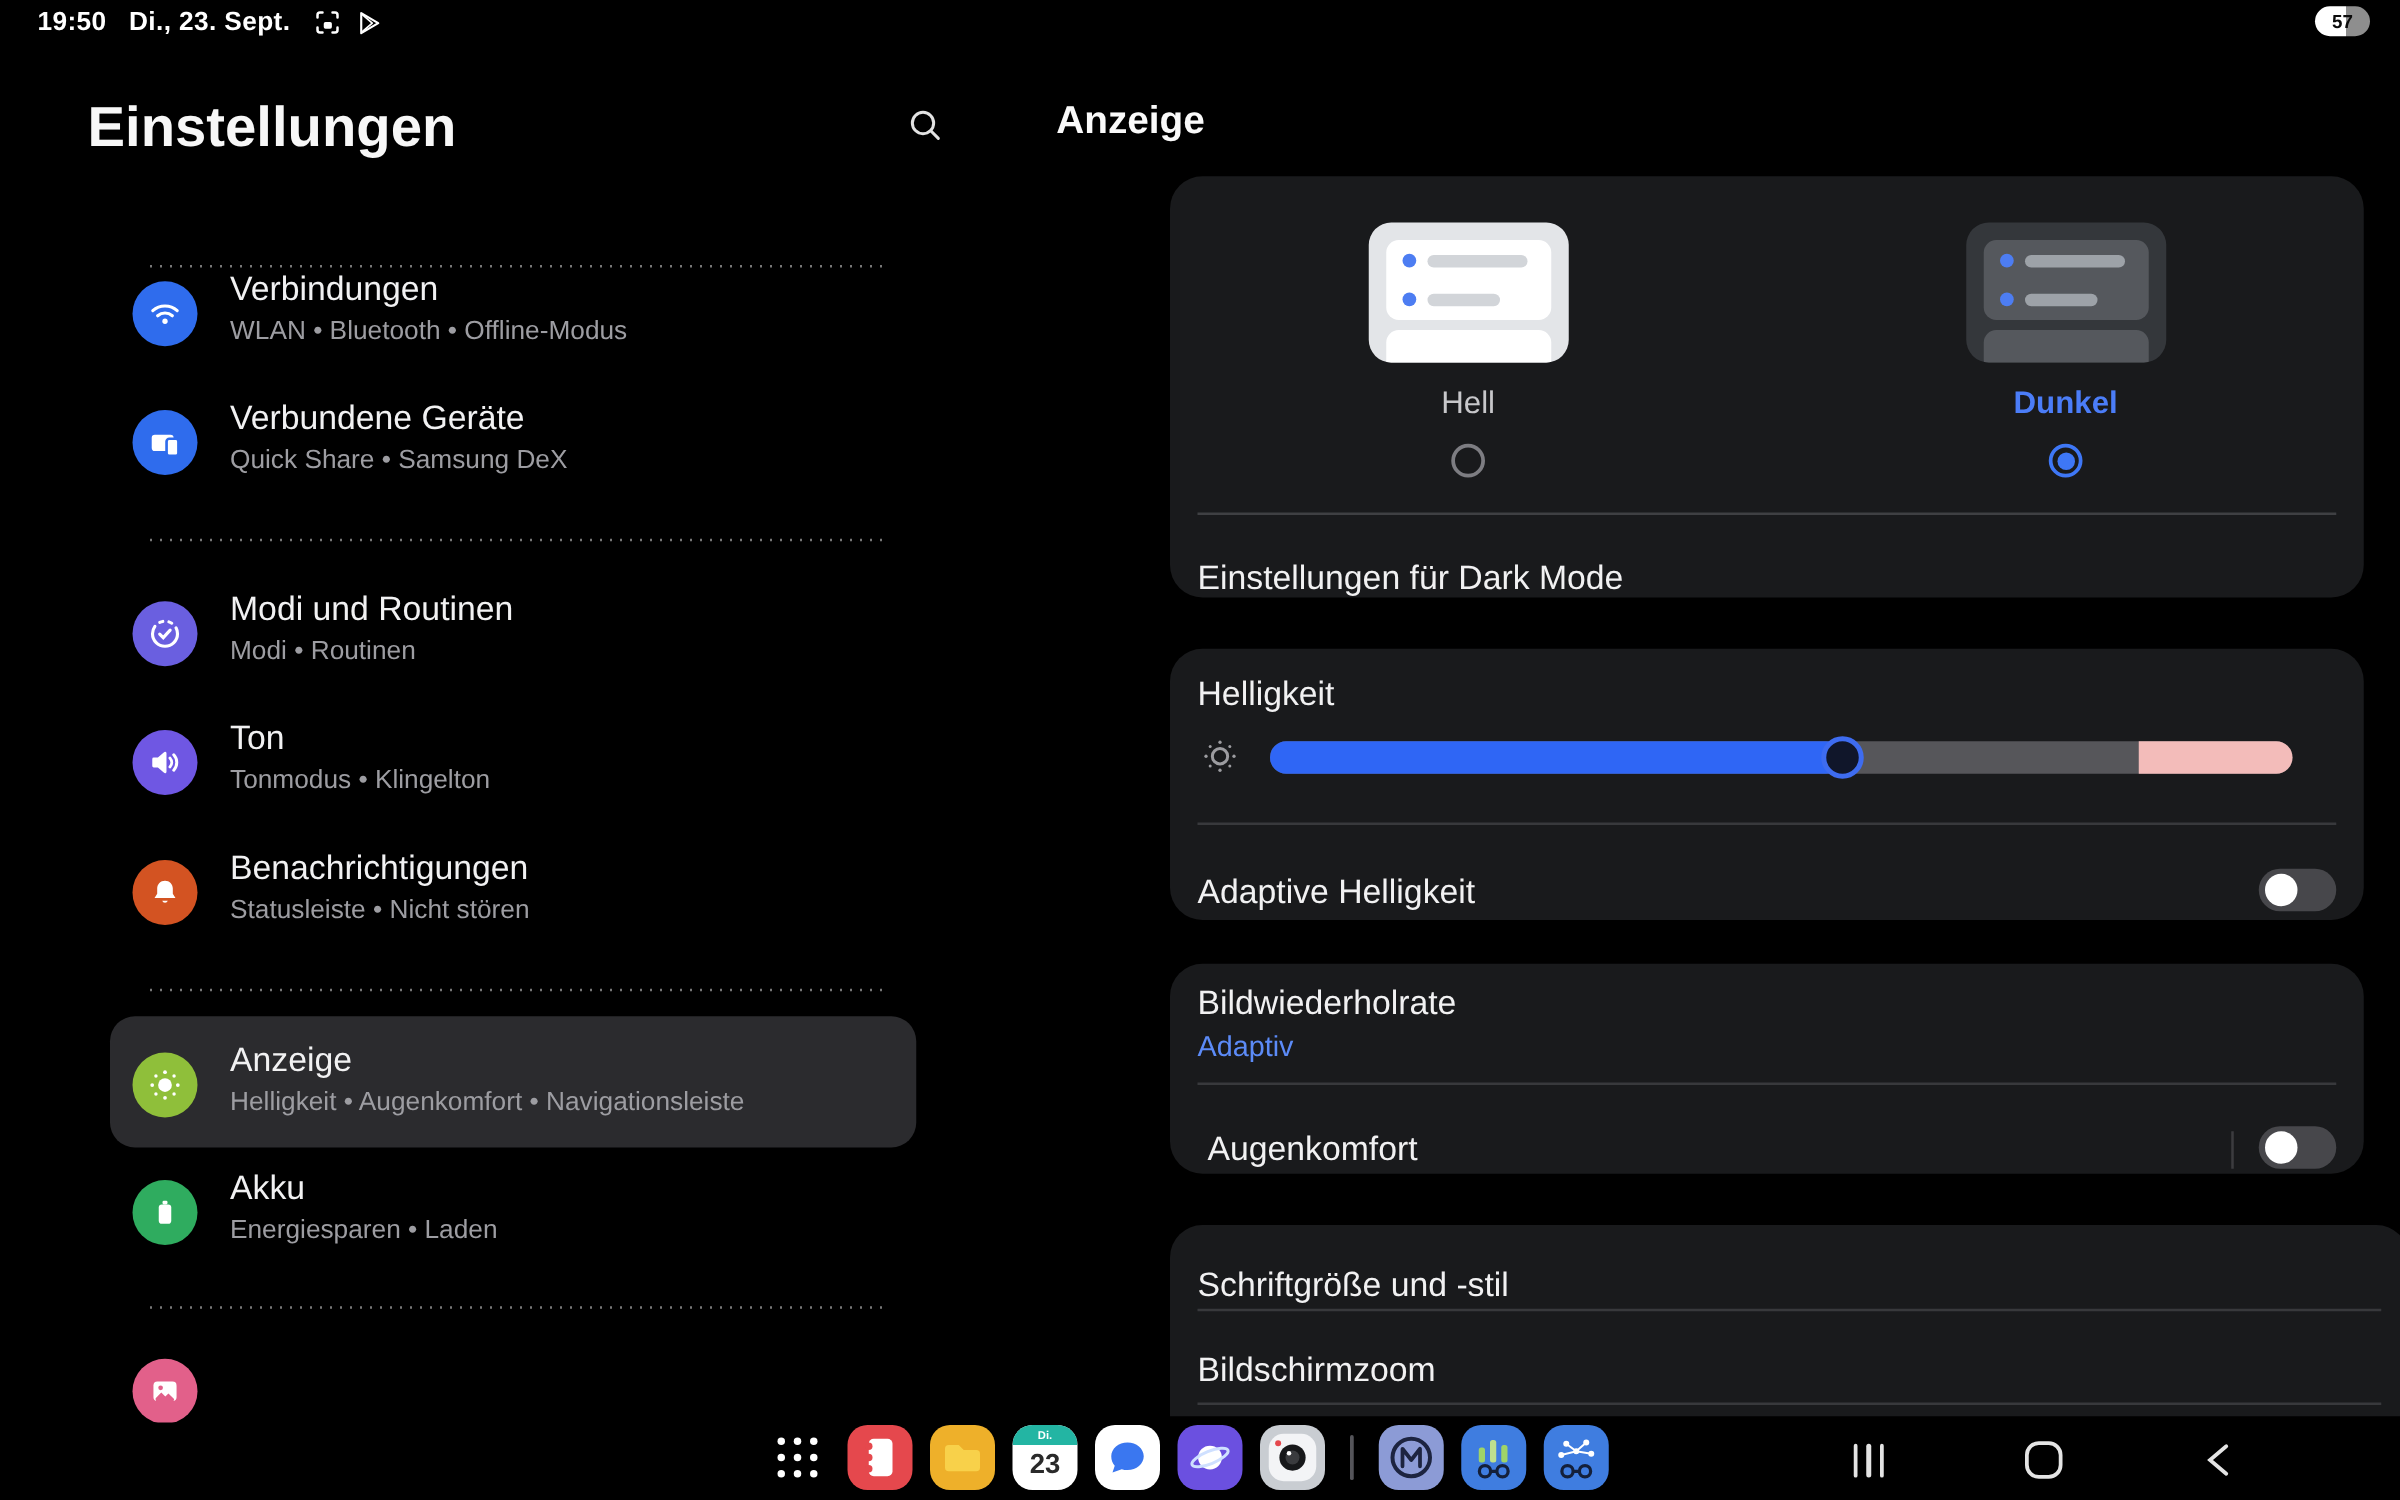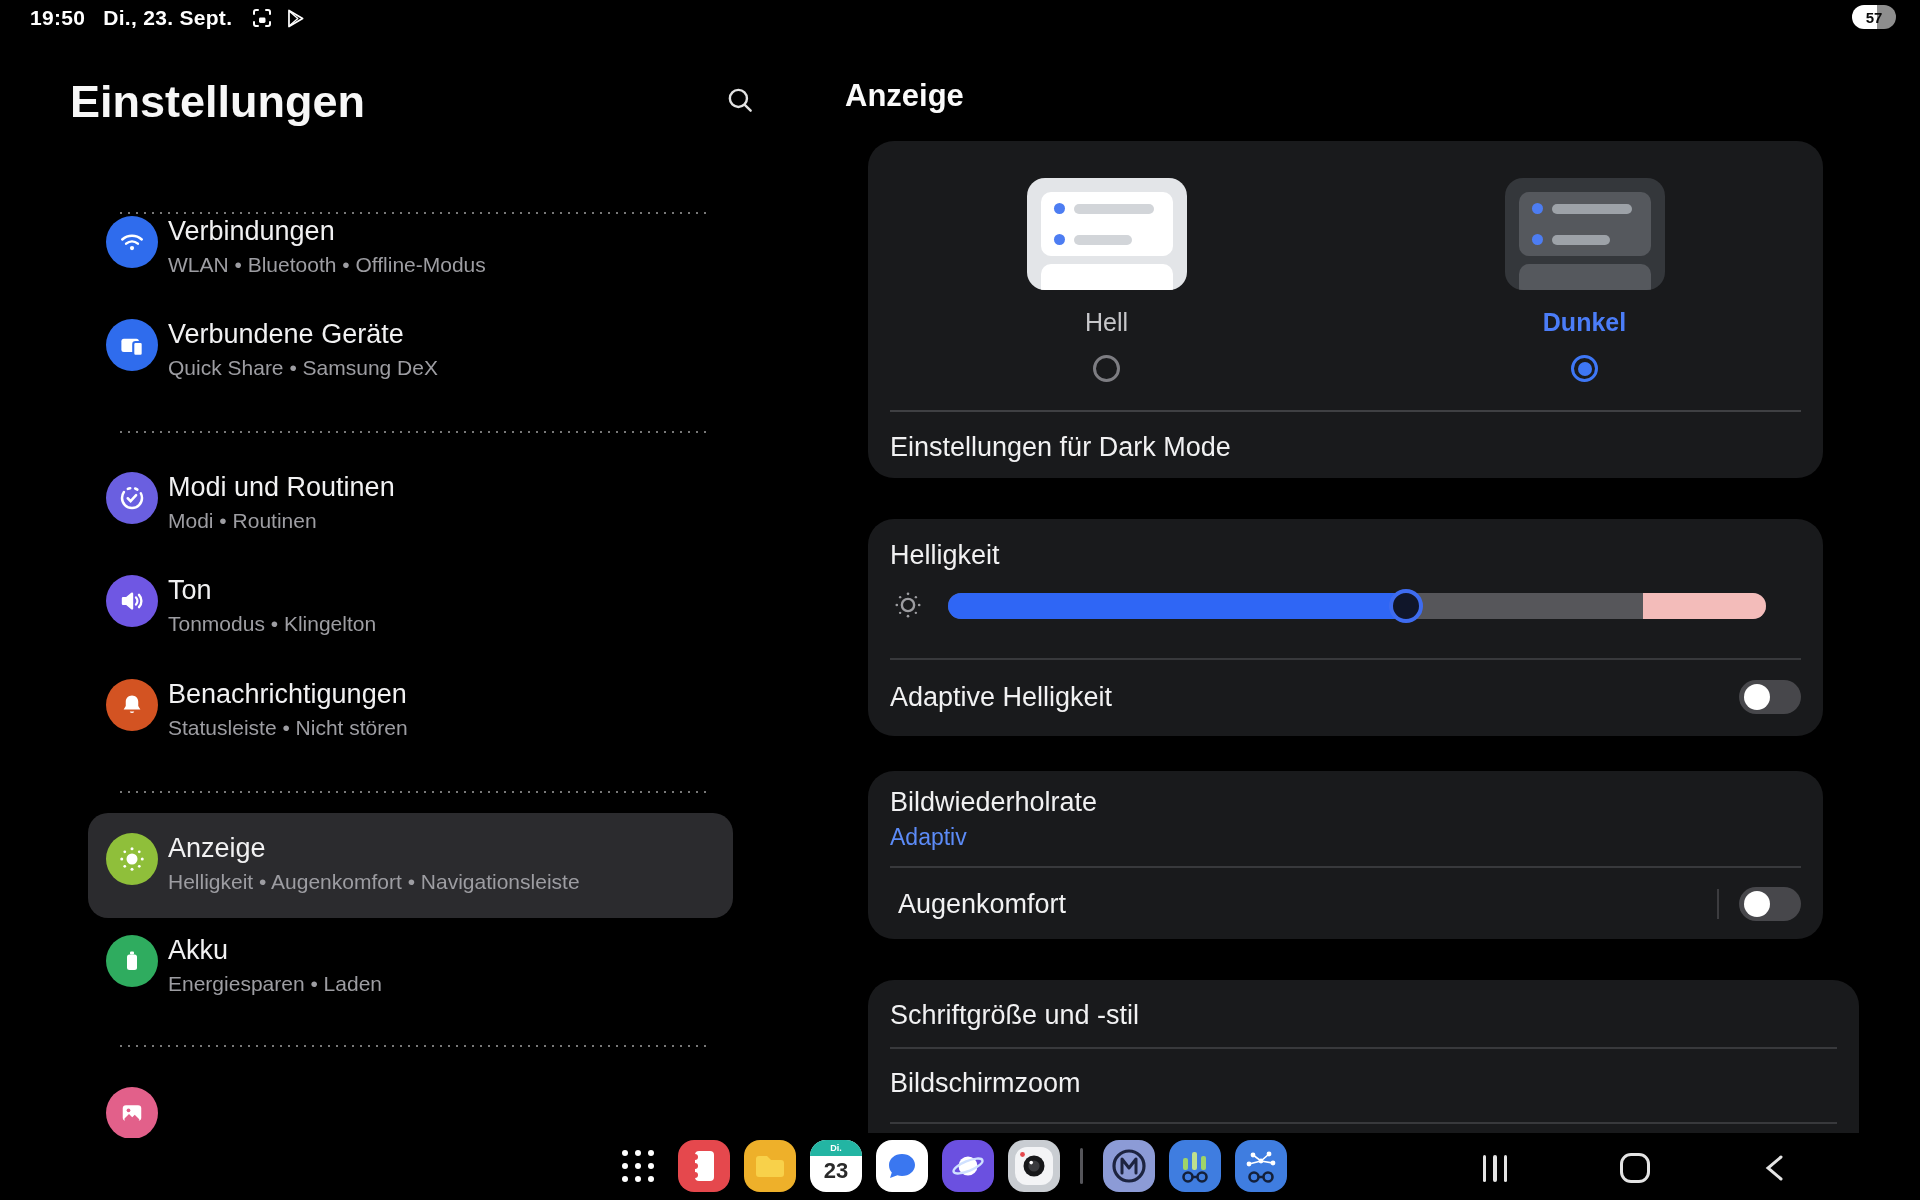--- a/index.html
+++ b/index.html
@@ -17,30 +17,30 @@
            display:flex;align-items:center;justify-content:center;margin-left:35px;}
   .battery span{font-size:15px;font-weight:bold;color:#0a0a0a;}
 
   
   #sidebar{position:absolute;left:0;top:0;width:845px;height:1138px;overflow:hidden;}
   .sb-title{position:absolute;left:70px;top:76px;font-size:45px;font-weight:bold;color:#f7f7f7;}
   .search-btn{position:absolute;left:722px;top:82px;width:36px;height:36px;display:flex;align-items:center;justify-content:center;cursor:pointer;}
   .dotline{position:absolute;left:118px;width:588px;height:3px;
            background-image:repeating-linear-gradient(to right,#787878 0 2px,transparent 2px 8px);
            background-position:center;background-repeat:repeat-x;background-size:8px 2px;}
-  .srow{position:absolute;left:106px;display:flex;align-items:flex-start;gap:10px;cursor:pointer;}
+  .srow{position:absolute;left:106px;display:flex;align-items:flex-end;gap:26px;cursor:pointer;}
   .sicon{width:52px;height:52px;border-radius:50%;flex:0 0 auto;display:flex;align-items:center;justify-content:center;}
   .sicon svg{display:block;}
   .stxt .t{font-size:27px;color:#f1f1f2;line-height:30px;}
   .stxt .s{font-size:21px;color:#9d9da2;line-height:24px;margin-top:7px;}
   .sel-row-bg{position:absolute;left:88px;top:813px;width:645px;height:105px;background:#2b2b2e;border-radius:20px;}
 
   
   .main-title{position:absolute;left:845px;top:78px;font-size:31px;font-weight:bold;color:#fafafa;}
-  .card{position:absolute;left:868px;width:955px;background:#191a1c;border-radius:26px;}
+  .card{position:absolute;left:936px;width:955px;background:#191a1c;border-radius:26px;}
   .card .divider{position:absolute;left:22px;right:22px;height:2px;background:#38393c;}
   .rowlabel{font-size:27px;color:#f1f1f2;}
   .sublink{font-size:23px;color:#5c8bf7;}
 
   
   .half{position:absolute;top:0;width:477px;height:270px;display:flex;flex-direction:column;align-items:center;cursor:pointer;}
   .half .lbl{margin-top:18px;font-size:25px;}
   .lbl-light{color:#c7c7ca;}
   .lbl-dark{color:#4b7df8;font-weight:600;}
   .tp{position:relative;width:160px;height:112px;border-radius:18px;overflow:hidden;margin-top:37px;}
@@ -52,21 +52,21 @@
   .tp.light .pane{background:#ffffff;}
   .tp.dark .pane{background:#55585d;}
   .tp .prow{display:flex;align-items:center;gap:9px;}
   .tp .pdot{width:11px;height:11px;border-radius:50%;background:#4d7df2;}
   .tp .pbar{height:10px;border-radius:5px;}
   .tp.light .pbar{background:#d2d5d9;}
   .tp.dark .pbar{background:#9da2a8;}
   .radio{width:27px;height:27px;border-radius:50%;border:3px solid #7d7d82;box-sizing:border-box;margin-top:18px;position:relative;}
   .radio.sel{border-color:#3e77f6;}
   .radio.sel::after{content:"";position:absolute;inset:3.5px;border-radius:50%;background:#3e77f6;}
-  .cardrow{position:absolute;left:0;right:0;display:flex;align-items:center;padding:0 22px;cursor:pointer;}
+  .cardrow{position:absolute;left:0;right:0;display:flex;align-items:flex-end;padding:0 22px;cursor:pointer;}
 
   
   .slider{position:absolute;left:80px;right:57px;top:74px;height:26px;border-radius:13px;background:#56565a;cursor:pointer;}
   .slider .extra{position:absolute;right:0;top:0;height:100%;border-radius:0 13px 13px 0;background:#f3bcba;}
   .slider .fill{position:absolute;left:0;top:0;height:100%;border-radius:13px;background:#2f66f5;}
   .slider .thumb{position:absolute;top:50%;width:34px;height:34px;border-radius:50%;background:#10162a;border:4px solid #3e6cf0;box-sizing:border-box;transform:translate(-50%,-50%);}
   .sunicon{position:absolute;left:24px;top:70px;}
 
   .toggle{width:62px;height:34px;border-radius:17px;background:#47474b;position:relative;flex:0 0 auto;cursor:pointer;}
   .toggle::after{content:"";position:absolute;width:26px;height:26px;border-radius:50%;background:#fff;top:4px;left:5px;}

